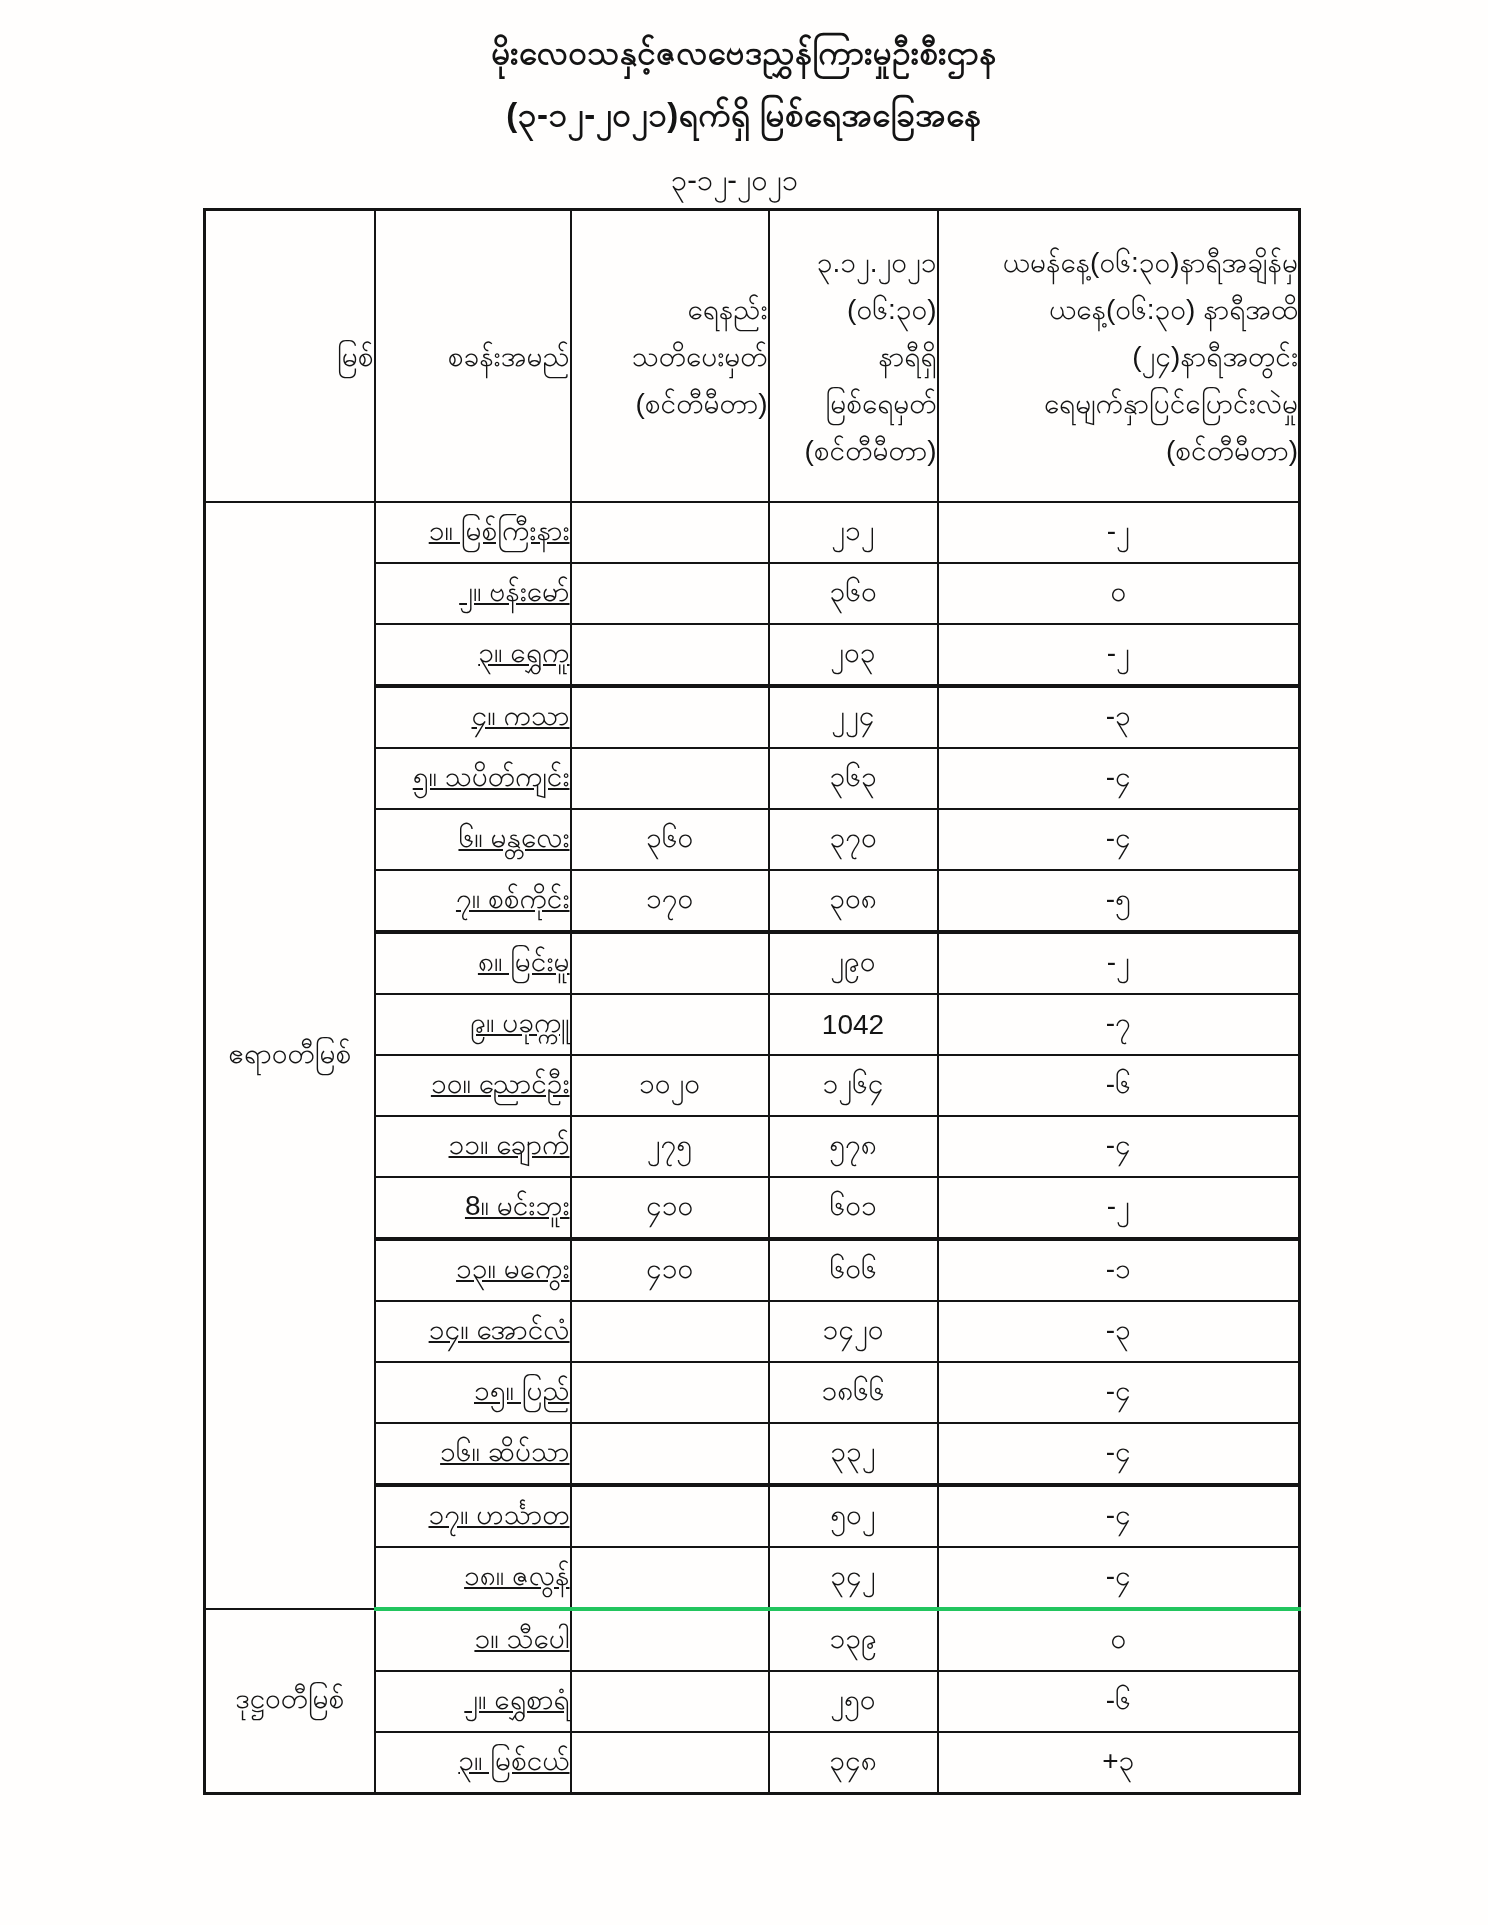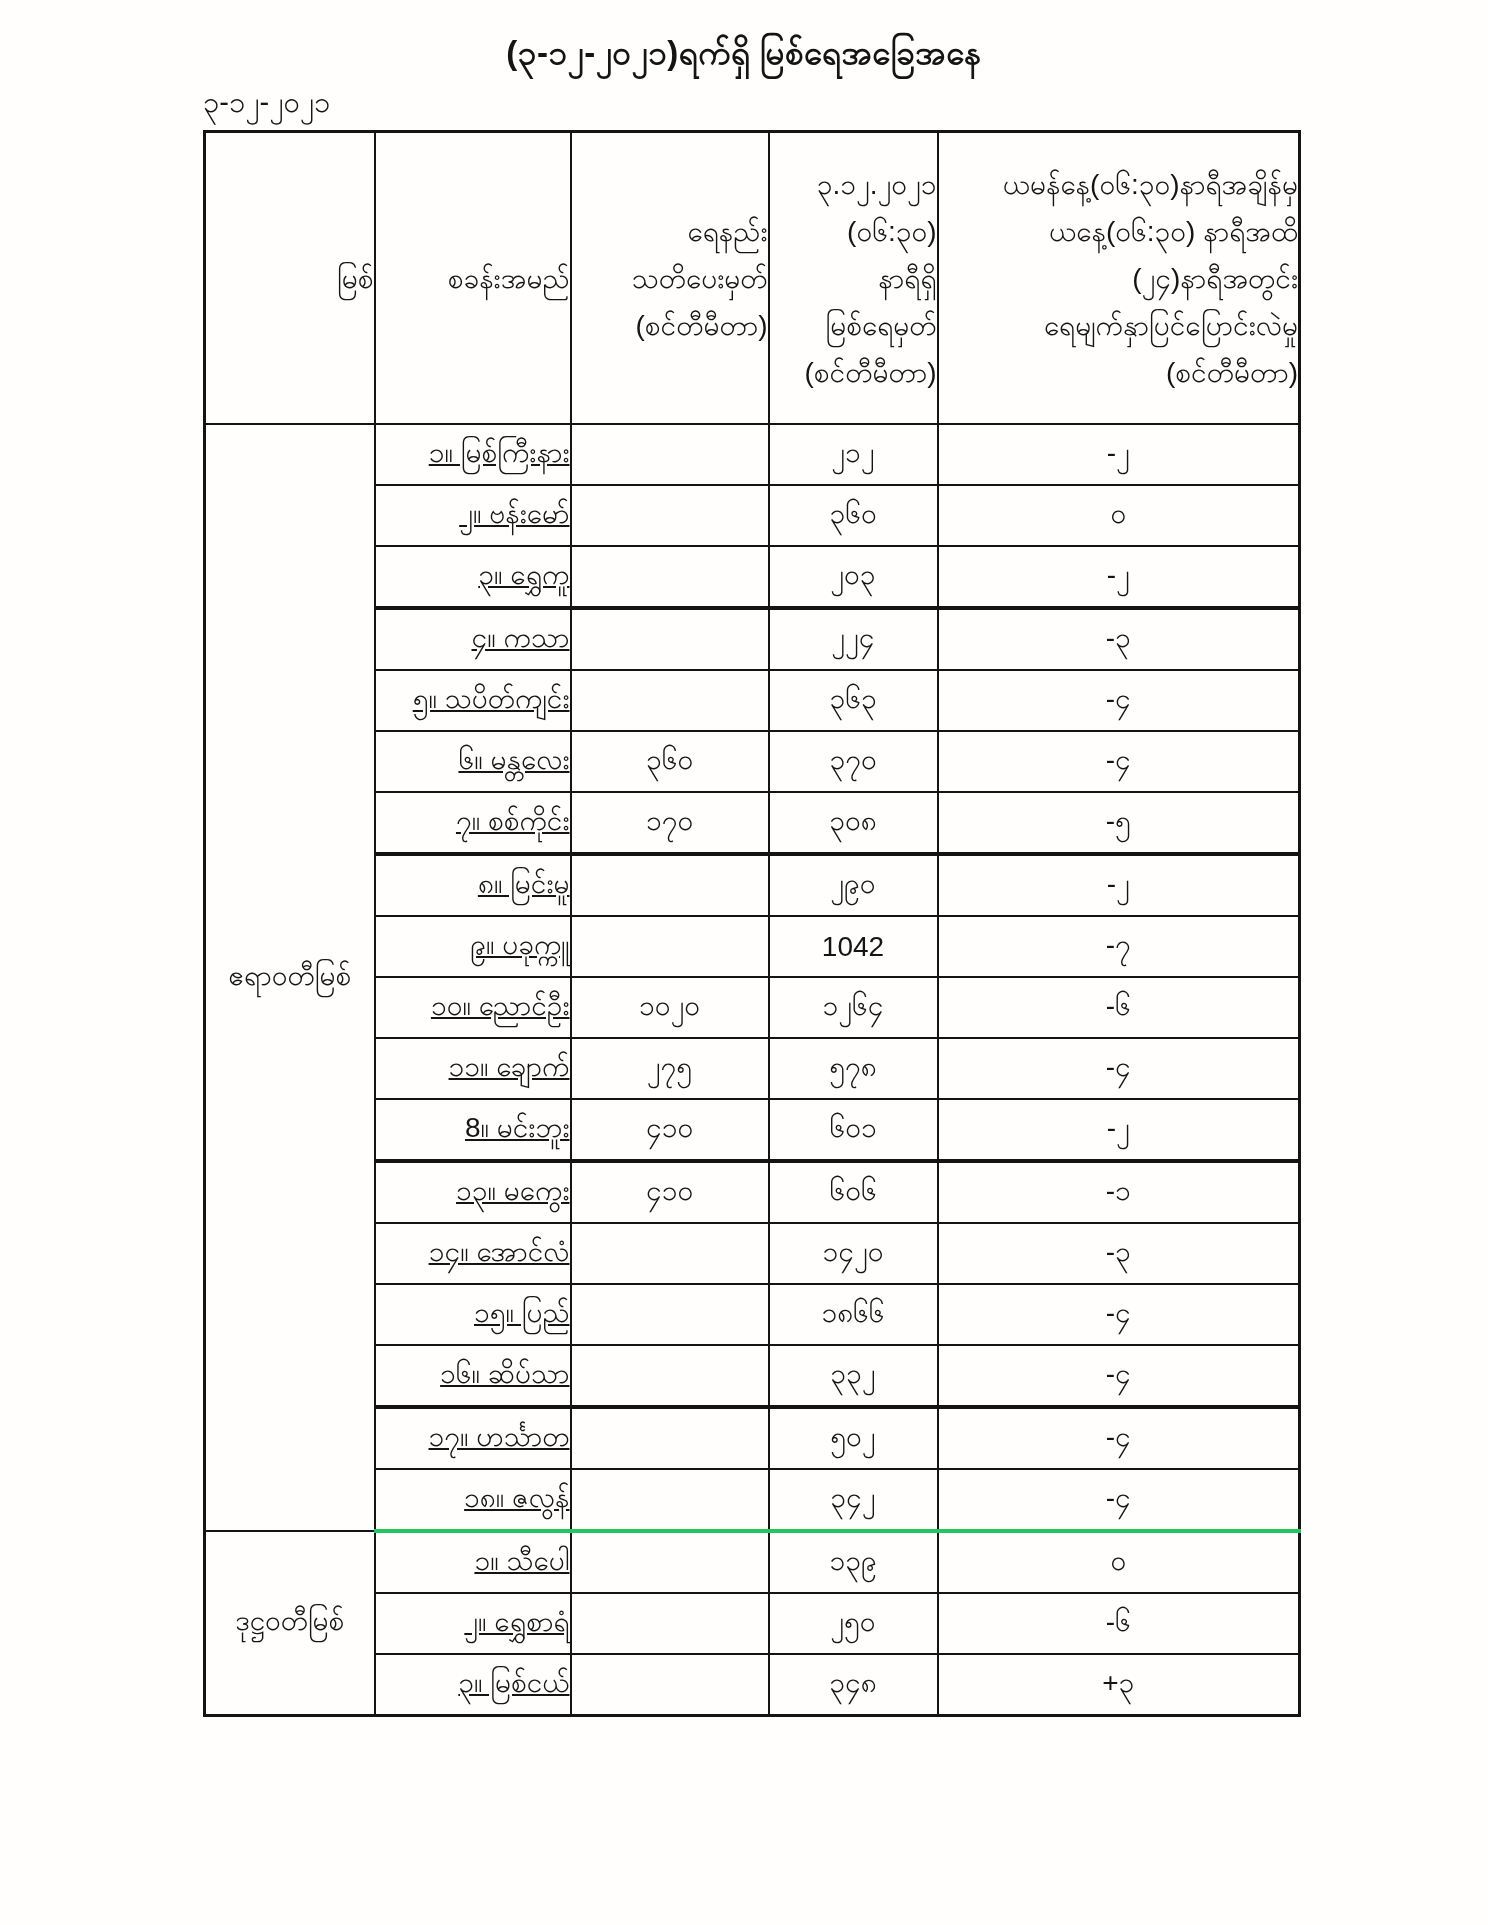--- a/index.html
+++ b/index.html
@@ -21,22 +21,22 @@
     text-align: center;
   }
   .title-line {
     font-size: 33px;
     font-weight: bold;
     line-height: 62px;
     letter-spacing: 0.5px;
   }
   .date-row {
     width: 1095px;
-    margin: 0 0 0 203px;
-    text-align: left;
+    margin: 16px 0 0 203px;
+    text-align: center;
     padding-right: 0;
     box-sizing: border-box;
     font-size: 29px;
     line-height: 36px;
   }
   .date-row .date-text {
     display: inline-block;
     margin-right: 32px;
   }
   table.water-table {
@@ -86,20 +86,21 @@
   tr.group-end td.river-cell {
     border-bottom: 4px solid #22c55e;
   }
 </style>
 </head>
 <body>
 
 <div class="page">
 
   <div class="title-block">
+    <div class="title-line">မိုးလေဝသနှင့်ဇလဗေဒညွှန်ကြားမှုဦးစီးဌာန</div>
     <div class="title-line">(၃-၁၂-၂၀၂၁)ရက်ရှိ မြစ်ရေအခြေအနေ</div>
   </div>
 
   <div class="date-row">
     <span class="date-text">၃-၁၂-၂၀၂၁</span>
   </div>
 
   <table class="water-table">
     <colgroup>
       <col style="width:170px">

